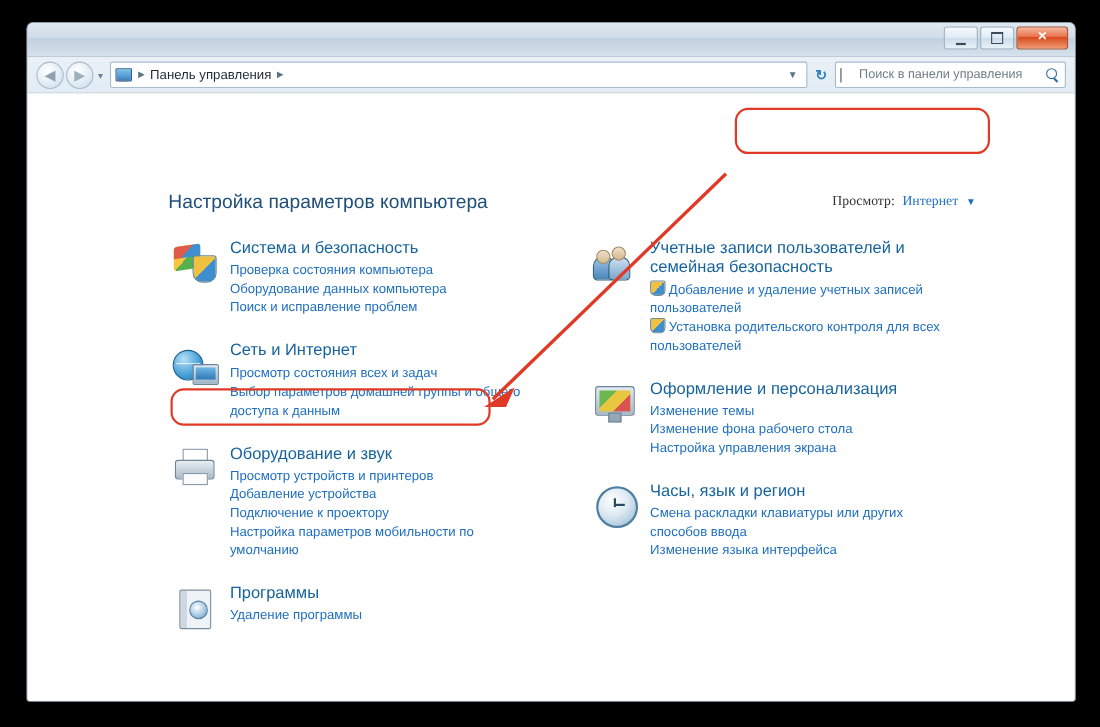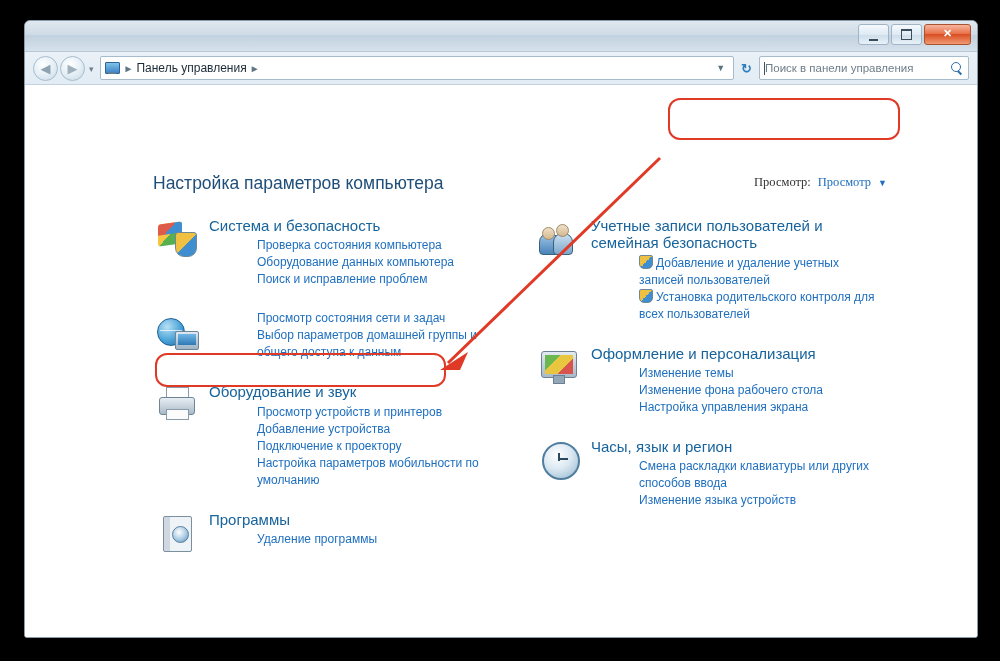--- a/index.html
+++ b/index.html
@@ -147,21 +147,21 @@
     width: 200px;
     height: 22px;
     background: #ffffff;
     border: 1px solid #a6bccd;
     border-radius: 2px;
     display: flex;
     align-items: center;
     padding: 0 4px;
     font-size: 11.5px;
     color: #6f7d88;
-    gap: 0;
+    gap: 16px;
   }
   .search-caret { width: 1px; height: 13px; background: #43525c; }
   .search-icon {
     margin-left: auto;
     width: 13px; height: 13px;
     position: relative;
   }
   .search-icon .ring {
     position: absolute; left: 0; top: 0;
     width: 8px; height: 8px;
@@ -235,21 +235,20 @@
     color: #17639c;
     line-height: 1.15;
     margin-bottom: 3px;
   }
   .cat-links a {
     display: block;
     font-size: 12px;
     color: #1f6fbf;
     line-height: 1.42;
     text-decoration: none;
-    margin-left: 48px;
   }
   .cat-links a .sublink-icon {
     display: inline-block;
     width: 12px; height: 12px;
     margin-right: 3px;
     vertical-align: -2px;
   }
 
   
   .ic { position: relative; width: 100%; height: 100%; }
@@ -473,21 +472,21 @@
         </span>
       </div>
     </div>
 
     <div class="content">
 
       <div class="page-title">Настройка параметров компьютера</div>
 
       <div class="view-select">
         <span class="view-label">Просмотр:</span>
-        <span class="view-value">Просмотр</span>
+        <span class="view-value">Интернет</span>
         <span class="view-caret">▼</span>
       </div>
 
       <div class="columns">
 
         <div class="col">
 
           <div class="cat">
             <div class="cat-icon">
               <div class="ic ic-shield">
@@ -504,22 +503,23 @@
             </div>
           </div>
 
           <div class="cat">
             <div class="cat-icon">
               <div class="ic ic-net">
                   <span class="globe"></span>
                   <span class="mon"></span>
                 </div>
             </div>
+            <div class="cat-title">Сеть и Интернет</div>
             <div class="cat-links">
-              <a href="#">Просмотр состояния сети и задач</a>
+              <a href="#">Просмотр состояния всех и задач</a>
               <a href="#">Выбор параметров домашней группы и общего доступа к данным</a>
             </div>
           </div>
 
           <div class="cat">
             <div class="cat-icon">
               <div class="ic ic-hw">
                   <span class="paper"></span>
                   <span class="printer"></span>
                   <span class="out"></span>
@@ -590,21 +590,21 @@
             <div class="cat-icon">
               <div class="ic ic-clock">
                   <span class="face"></span>
                   <span class="hh"></span>
                   <span class="mm"></span>
                 </div>
             </div>
             <div class="cat-title">Часы, язык и регион</div>
             <div class="cat-links">
               <a href="#">Смена раскладки клавиатуры или других способов ввода</a>
-              <a href="#">Изменение языка устройств</a>
+              <a href="#">Изменение языка интерфейса</a>
             </div>
           </div>
 
 
         </div>
 
       </div>
     </div>
   </div>
 

